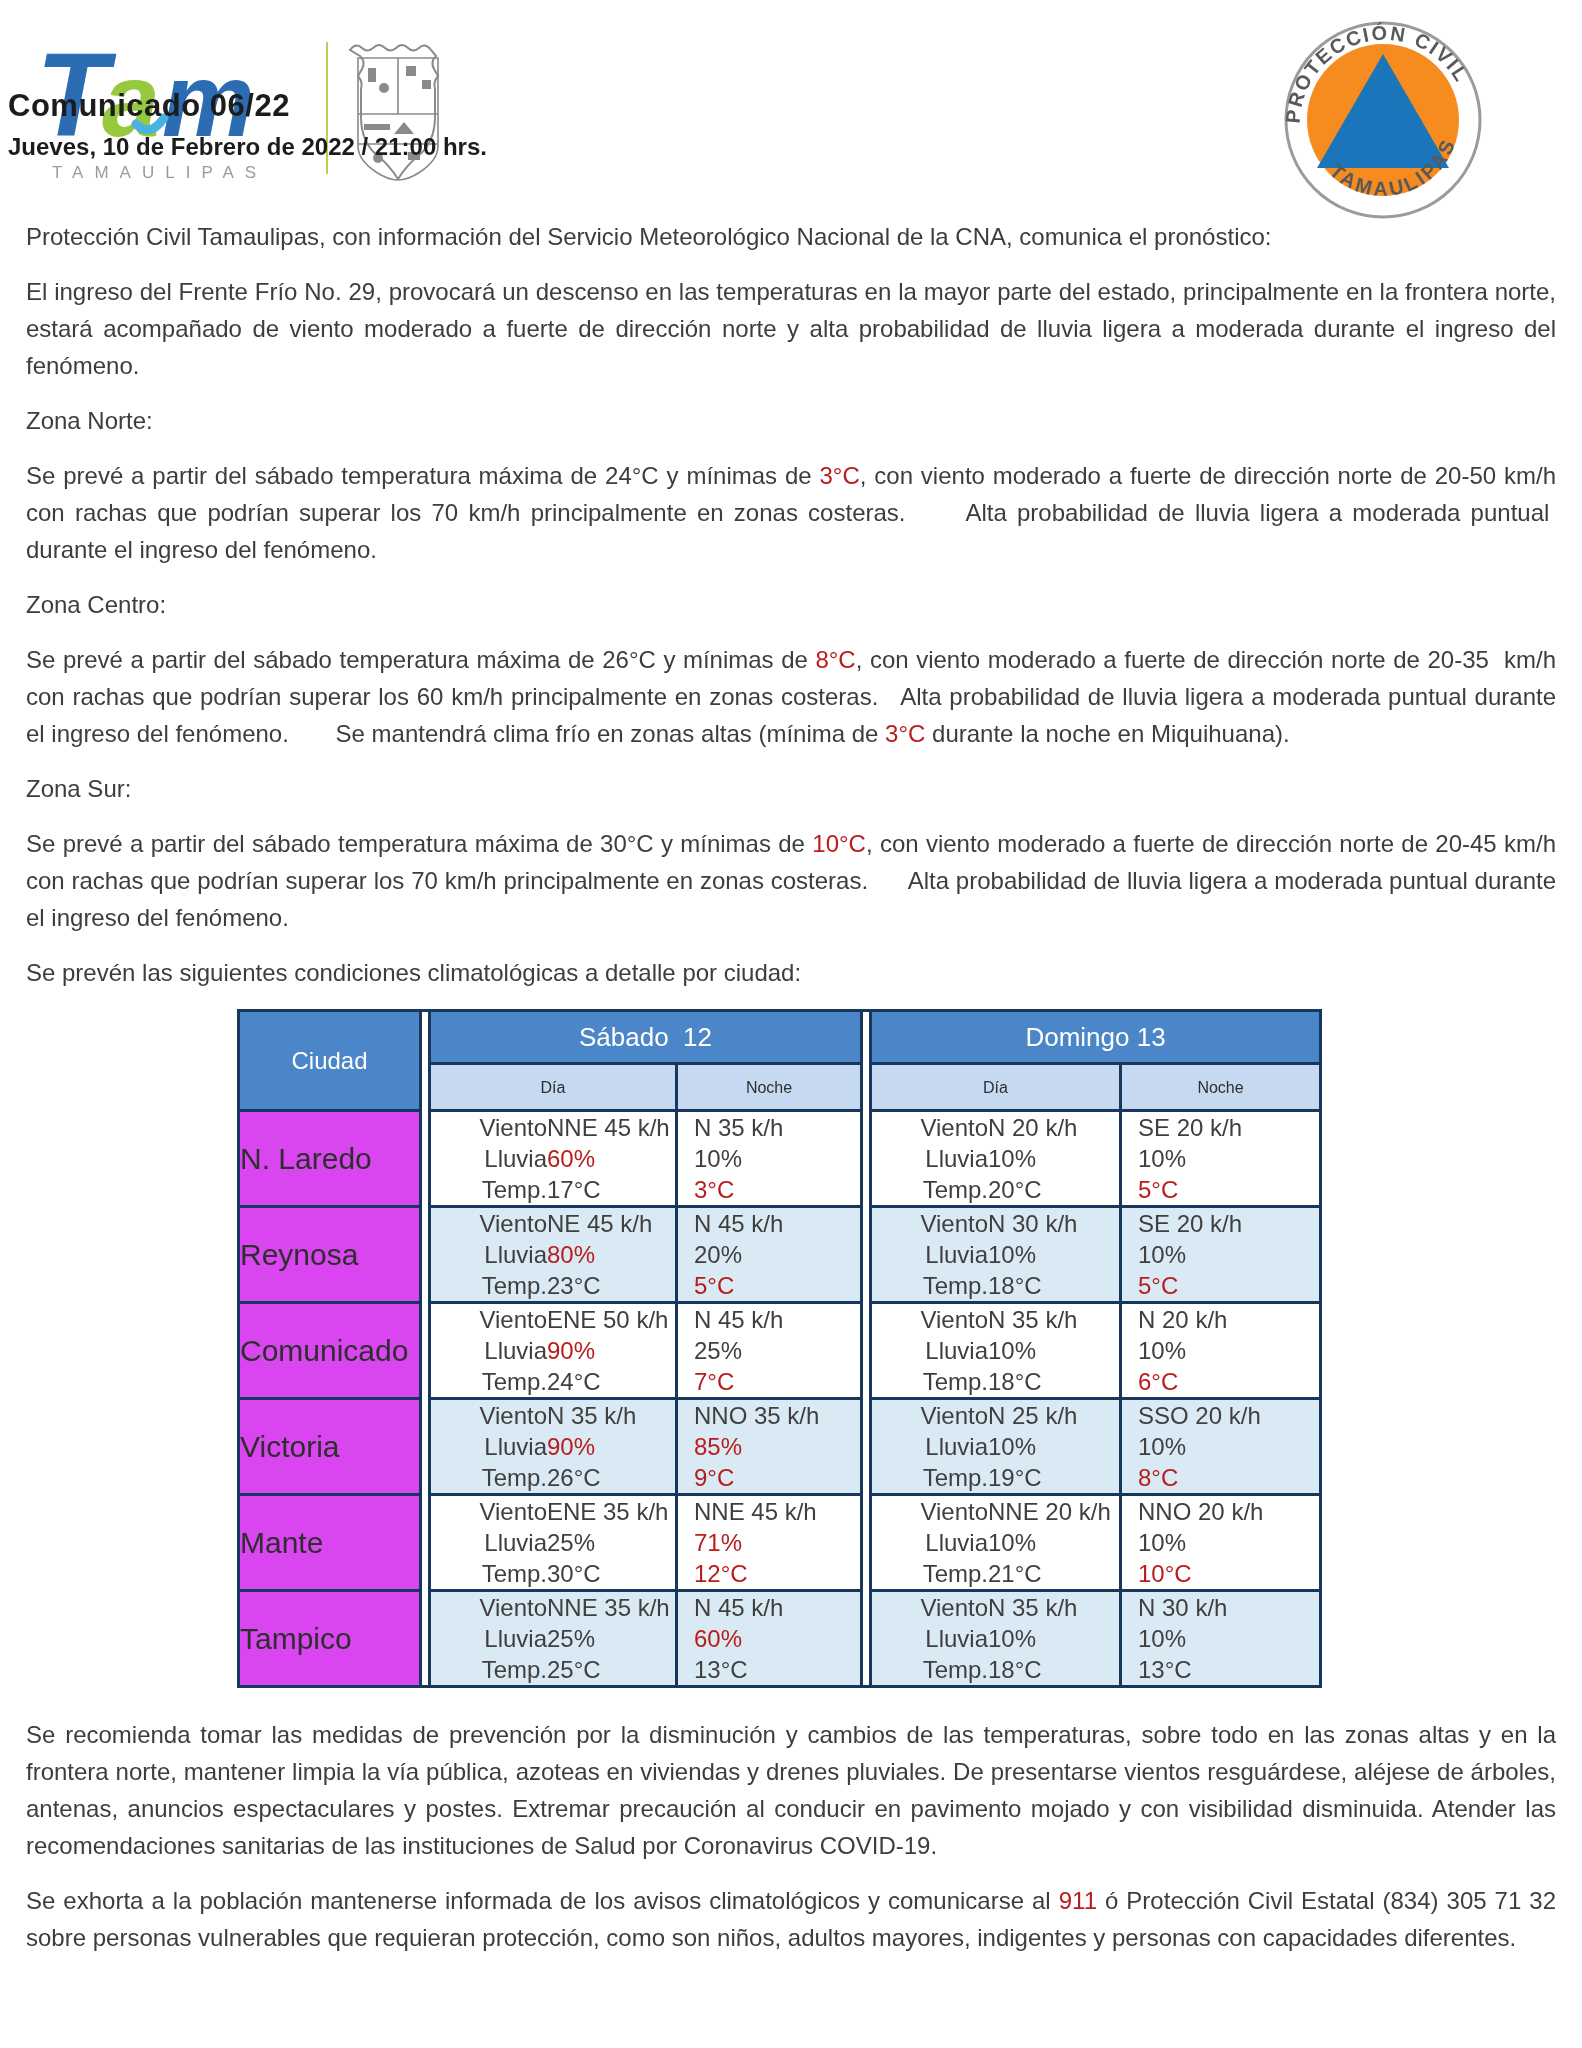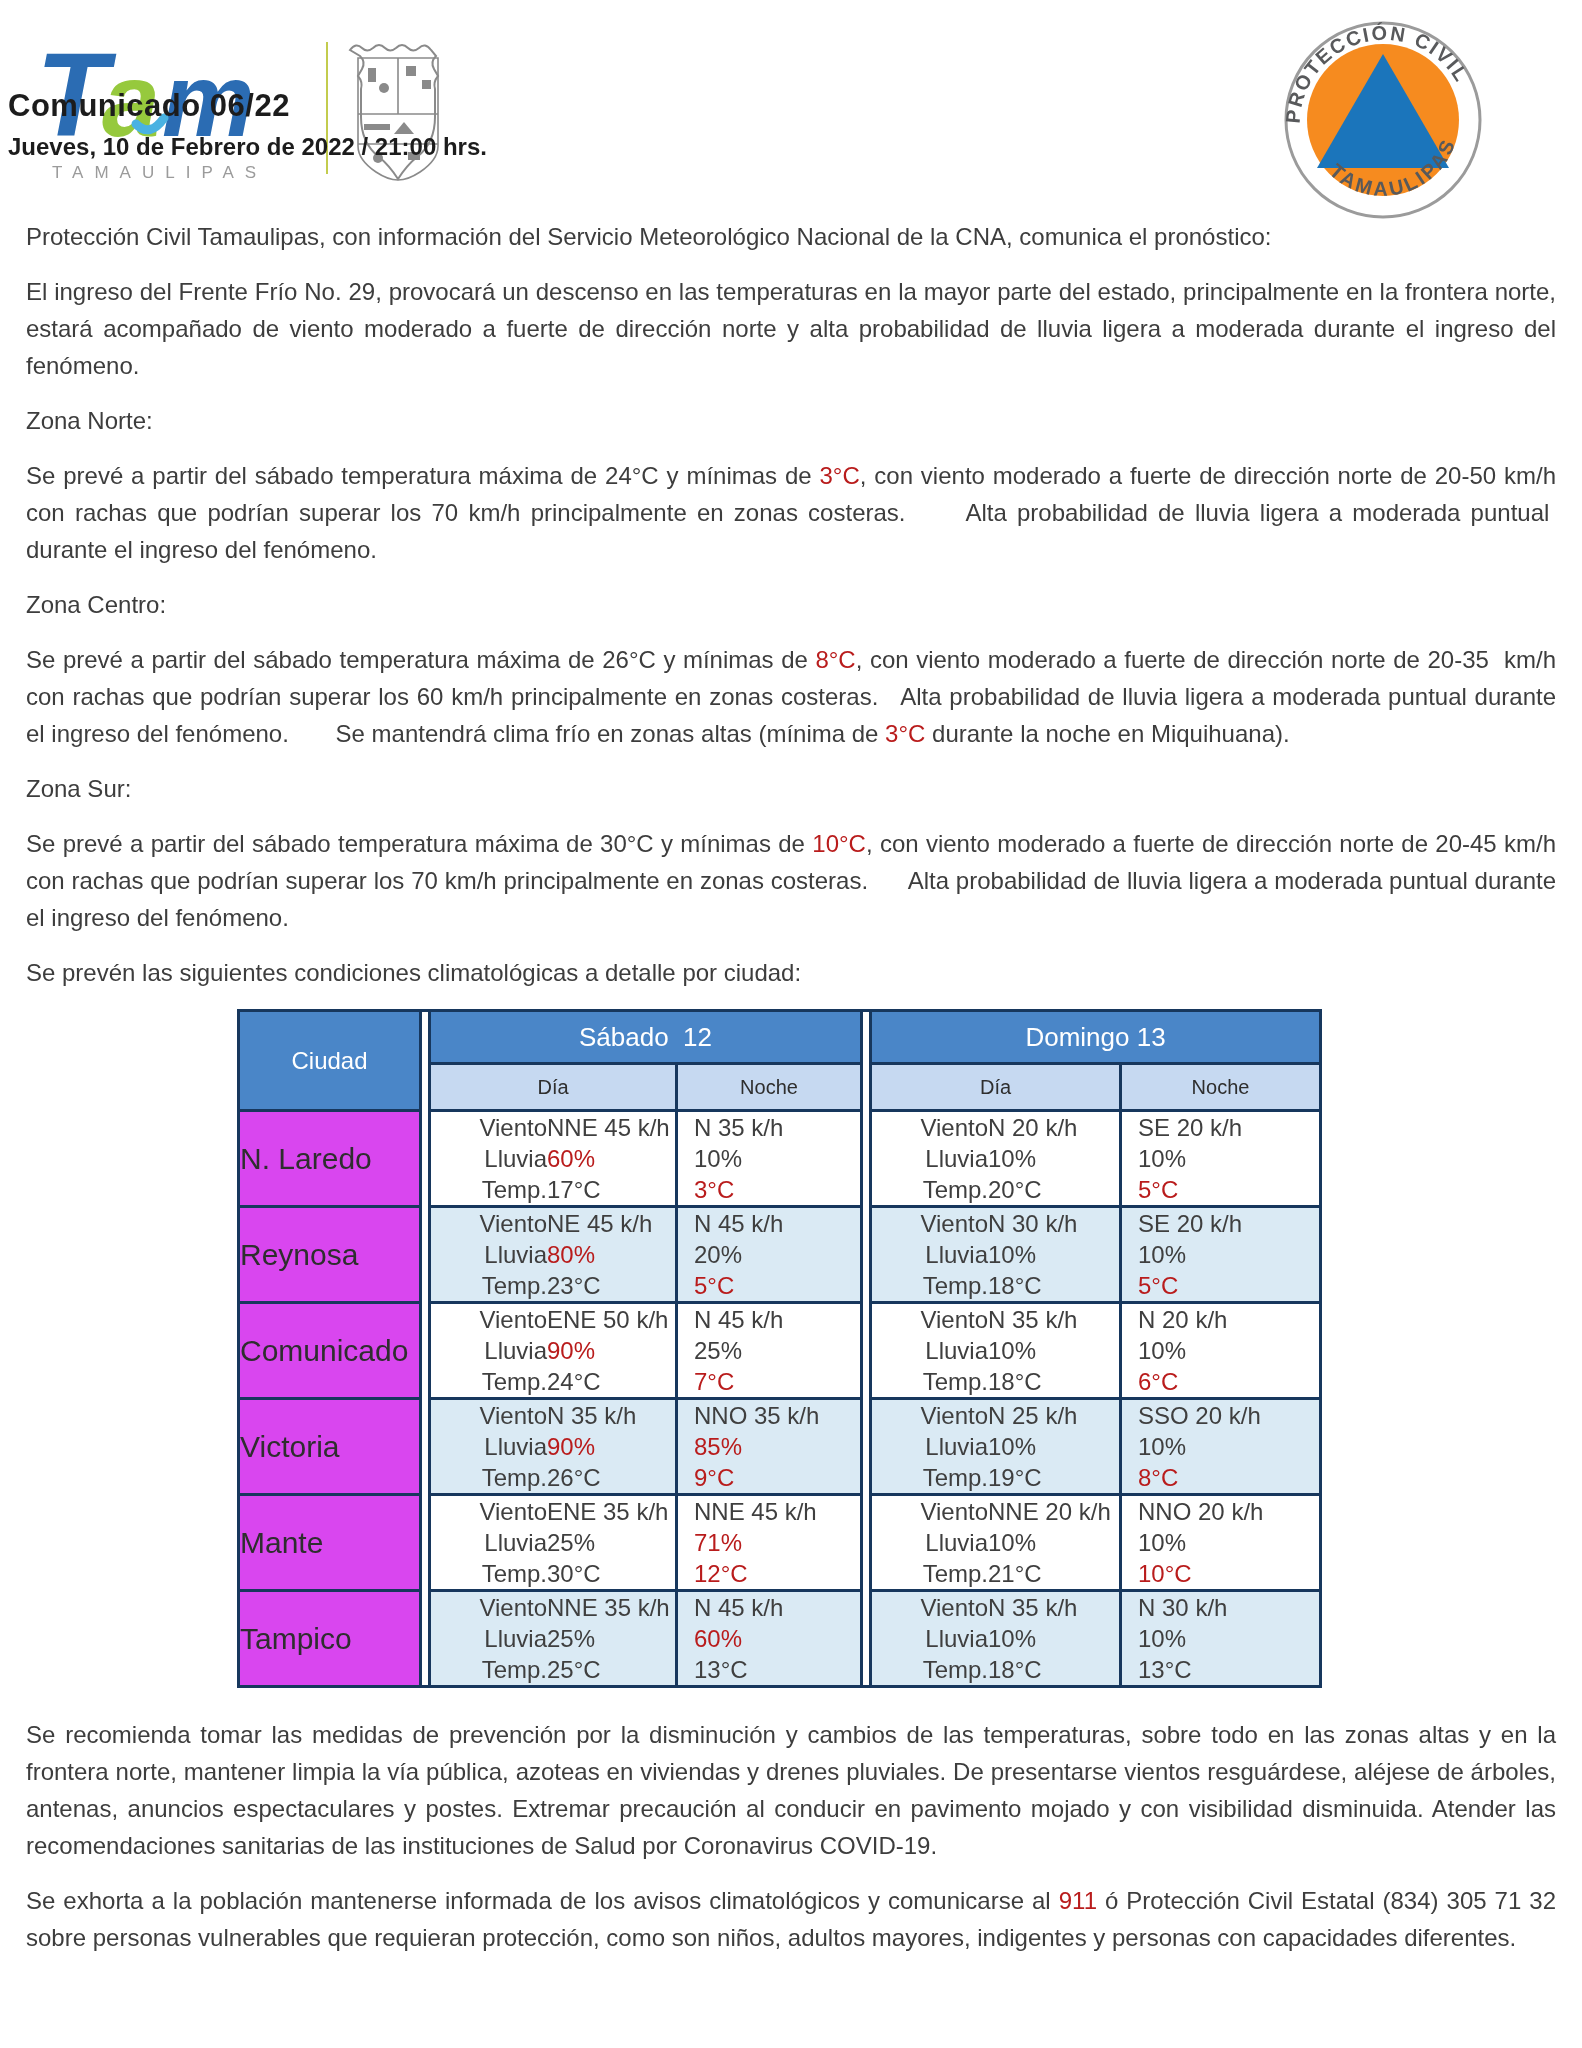--- a/index.html
+++ b/index.html
@@ -43,21 +43,21 @@
     text-align:center;font-size:26px;height:50px;
     border-bottom:3px solid #17375d;
   }
   .city-h{
     background:#4a86c8;color:#ffffff;font-weight:normal;
     text-align:center;font-size:24px;
     border-bottom:3px solid #17375d;
   }
   .sub-h{
     background:#c6d9f1;color:#2e2e2e;font-weight:normal;
-    text-align:center;font-size:20px;height:44px;
+    text-align:center;font-size:16px;height:44px;
     border-bottom:3px solid #17375d;
   }
   .sub-h.nright{border-left:3px solid #17375d;}
   td.gap{background:#ffffff;border-left:3px solid #17375d;border-right:3px solid #17375d;}
   td.city{
     background:#d946ef;vertical-align:middle;
     padding:0 0 0 16px;font-size:30px;color:#2e2e2e;
     border-bottom:3px solid #17375d;
   }
   td.fcell{

